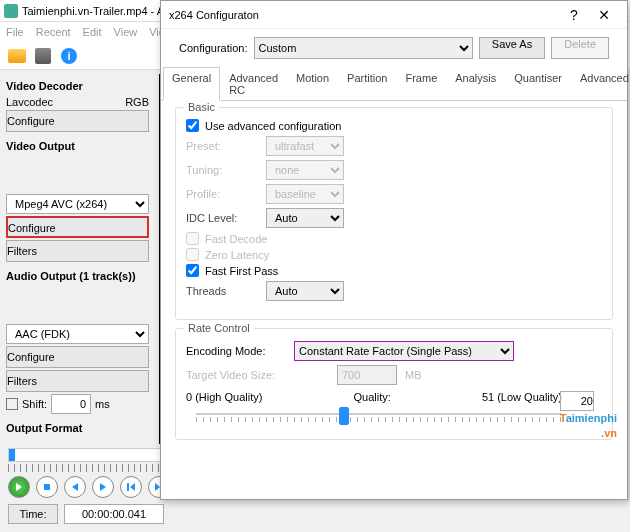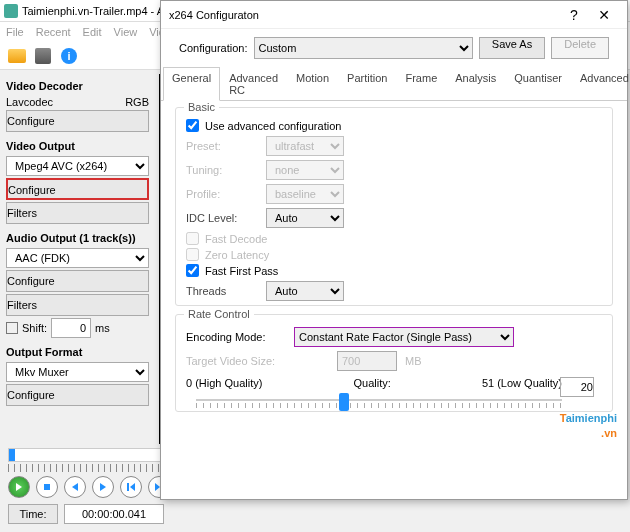--- a/index.html
+++ b/index.html
@@ -14,21 +14,21 @@
 .tb-btn { width: 22px; height: 22px; display: flex; align-items: center; justify-content: center; }
 .icon-open { width: 18px; height: 14px; background: linear-gradient(#ffd060,#f0a010); border-radius: 2px; position: relative; }
 .icon-save { width: 16px; height: 16px; background: linear-gradient(#888,#555); border-radius: 2px; }
 .icon-info { width: 16px; height: 16px; border-radius: 50%; background: #2090ff; color: #fff; text-align: center; line-height: 16px; font-weight: bold; }
 
 .content { display: flex; height: calc(100% - 70px); }
 .side { width: 155px; background: #f0f0f0; padding: 4px 6px; display: flex; flex-direction: column; gap: 2px; }
 .side .heading { font-weight: bold; margin-top: 6px; margin-bottom: 2px; }
 .side .row { display: flex; gap: 14px; align-items: center; }
 .side select, .side input[type=text] { height: 20px; padding: 0 4px; border: 1px solid #aaa; background: #fff; }
-.side select { width: 100%; }
+.side select { width: 100%; margin-top: 38px; }
 .side .btn { height: 22px; border: 1px solid #aaa; background: #e8e8e8; line-height: 20px; width: 100%; }
 .side .btn.hl { border: 2px solid #d43030; }
 .side .shift-row { display: flex; align-items: center; gap: 4px; }
 .side .shift-row input { width: 40px; text-align: right; }
 .side .chk { width: 12px; height: 12px; border: 1px solid #777; }
 
 .preview { flex: 1; background: #000; margin: 4px; position: relative; }
 
 .bottom { position: absolute; left: 0; bottom: 0; width: 630px; height: 88px; background: #f0f0f0; }
 .timeline { height: 14px; background: #fff; margin: 4px 8px 2px 8px; position: relative; border: 1px solid #ccc; }
@@ -51,21 +51,21 @@
 .dlg-config { display: flex; gap: 6px; padding: 8px 18px; align-items: center; }
 .dlg-config select { flex: 1; height: 22px; border: 1px solid #aaa; }
 .dlg-config .btn2 { height: 22px; padding: 0 12px; border: 1px solid #aaa; background: #e8e8e8; }
 .dlg-config .btn2.dis { color: #aaa; background: #f4f4f4; }
 
 .tabbar { display: flex; border-bottom: 1px solid #ccc; padding-left: 2px; }
 .tab { padding: 4px 8px; border: 1px solid transparent; margin-bottom: -1px; color: #444; }
 .tab.active { border: 1px solid #ccc; border-bottom: 1px solid #fff; background: #fff; }
 
 .panel { padding: 6px 14px; }
-.group { border: 1px solid #ddd; border-radius: 3px; padding: 8px 10px 0 10px; margin-bottom: 8px; position: relative; }
+.group { border: 1px solid #ddd; border-radius: 3px; padding: 8px 10px 14px 10px; margin-bottom: 8px; position: relative; }
 .group-label { position: absolute; top: -7px; left: 8px; background: #fff; padding: 0 4px; color: #555; }
 .frow { display: flex; align-items: center; gap: 8px; margin: 4px 0; }
 .frow .lbl { width: 72px; color: #444; }
 .frow .lbl.dis { color: #bbb; }
 .frow select { height: 20px; border: 1px solid #aaa; padding: 0 4px; min-width: 78px; }
 .frow select.dis { background: #f0f0f0; color: #999; }
 .chkrow { display: flex; align-items: center; gap: 6px; margin: 3px 0 3px 0; }
 .chkrow.dis { color: #bbb; }
 
 .enc-row { display: flex; align-items: center; gap: 8px; margin: 4px 0; }

